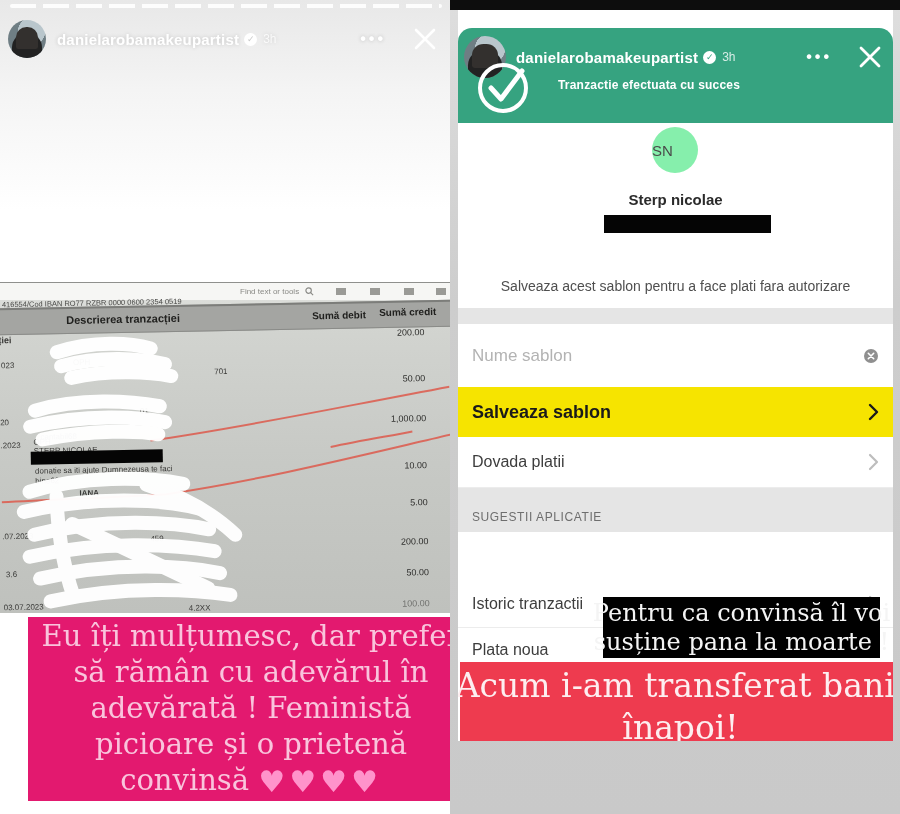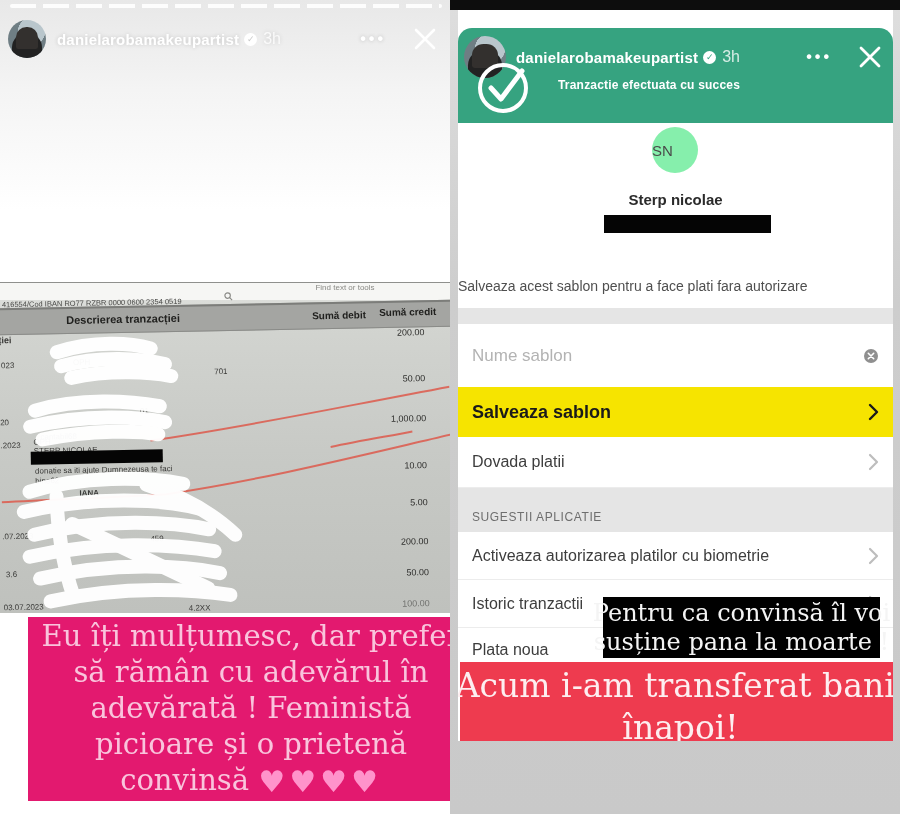--- a/index.html
+++ b/index.html
@@ -12,31 +12,31 @@
     background:linear-gradient(180deg,#e8e8e8 0px,#f4f4f4 90px,#ffffff 210px,#ffffff 100%);}
   .seg-bar{height:4px;border-radius:2px;}
   #left-segbar{left:10px;top:4px;width:432px;
     background:repeating-linear-gradient(90deg,rgba(255,255,255,.92) 0 26px,rgba(0,0,0,0) 26px 33px);}
   .story-header{display:flex;align-items:center;}
   .avatar{border-radius:50%;overflow:hidden;
     background:radial-gradient(circle at 62% 30%,#b9c6cc 0 38%,#6f7e84 39% 100%);}
   .avatar:before{content:"";display:block;width:60%;height:58%;margin:18% auto 0;
     border-radius:46% 46% 10% 10%;background:#33302e;box-shadow:0 10px 0 4px #222;}
   .uname{font-weight:bold;color:#fff;font-size:15px;letter-spacing:.2px;}
-  .time{color:rgba(255,255,255,.8);font-size:16px;}
+  .time{color:rgba(255,255,255,.8);font-size:12px;}
   .vbadge{display:inline-flex;align-items:center;justify-content:center;
     width:13px;height:13px;border-radius:50%;background:#fff;font-size:9px;line-height:1;}
   .dots{color:#fff;font-size:16px;font-weight:bold;letter-spacing:3px;}
 
   
   #statement{left:0;top:282px;width:450px;height:330px;
     background:linear-gradient(180deg,#e3e4e1 0,#d2d4d0 40px,#c7c9c5 180px,#bfc1bd 330px);
     border-top:1px solid #8f908d;overflow:hidden;}
   #pdf-toolbar{left:0;top:0;width:450px;height:17px;background:#f6f6f4;
-    color:#8a8a86;font-size:8px;display:flex;align-items:center;flex-direction:column;}
+    color:#8a8a86;font-size:8px;display:flex;align-items:center;}
   #stmt-inner{left:0;top:0;width:450px;height:330px;transform:rotate(-1.1deg);transform-origin:50% 40%;}
   #stmt-headbar{left:-4px;top:21px;width:460px;height:24px;background:#a4a5a2;
     border-top:2px solid #7c7d7a;border-bottom:1px solid #8a8b88;}
   .stmt-col{color:#21211f;font-weight:bold;}
   .frag{color:#3a3a38;font-size:8px;white-space:nowrap;}
   .amt{color:#2e2e2c;font-size:9px;width:60px;text-align:right;}
   .blackbar{background:#050505;}
 
   
   #pink-box{left:28px;top:617px;width:446px;height:184px;background:#e3196f;
@@ -213,21 +213,21 @@
         </svg>
       </span>
       <span class="abs succ-text" style="left:100px;top:50px;">Tranzactie efectuata cu succes</span>
     </div>
 
     <div class="abs" id="sn-circle" style="left:194px;top:117px;width:46px;height:46px;">
       <span>SN</span>
     </div>
     <div class="abs" style="left:0;top:181px;width:435px;text-align:center;font-weight:bold;font-size:15px;color:#2b2b2b;">Sterp nicolae</div>
     <div class="abs blackbar" style="left:146px;top:205px;width:167px;height:18px;"></div>
-    <div class="abs" style="left:0;top:268px;width:435px;font-size:14px;color:#4f4f4f;">Salveaza acest sablon pentru a face plati fara autorizare</div>
+    <div class="abs" style="left:0;top:268px;width:435px;text-align:center;font-size:14px;color:#4f4f4f;">Salveaza acest sablon pentru a face plati fara autorizare</div>
 
     <div class="abs band" style="top:298px;height:16px;"></div>
 
     <div class="abs row" style="top:314px;height:63px;border-bottom:none;">
       <span style="font-size:17px;color:#b3b3b3;">Nume sablon</span>
       <span class="chev">
         <svg width="16" height="16" viewBox="0 0 16 16">
           <circle cx="8" cy="8" r="7" fill="#8f8f8f"></circle>
           <path d="M5.3 5.3 L10.7 10.7 M10.7 5.3 L5.3 10.7" stroke="#fff" stroke-width="1.6" stroke-linecap="round"></path>
         </svg>
@@ -249,28 +249,20 @@
         <svg width="11" height="18" viewBox="0 0 11 18">
             <path d="M2 2 L9 9 L2 16" fill="none" stroke="#1a1a1a" stroke-width="2.4" stroke-linecap="round" stroke-linejoin="round"></path>
           </svg>
       </span>
     </div>
 
     <div class="abs band" style="top:478px;height:44px;display:flex;align-items:flex-end;padding:0 14px 8px;box-sizing:border-box;">
       <span class="section-label">SUGESTII APLICATIE</span>
     </div>
 
-    <div class="abs row" style="top:522px;height:48px;">
-      <span class="row-label">Activeaza autorizarea platilor cu biometrie</span>
-      <span class="chev">
-        <svg width="11" height="18" viewBox="0 0 11 18">
-            <path d="M2 2 L9 9 L2 16" fill="none" stroke="#bdbdbd" stroke-width="2.2" stroke-linecap="round" stroke-linejoin="round"></path>
-          </svg>
-      </span>
-    </div>
 
     <div class="abs row" style="top:570px;height:48px;justify-content:flex-end;">
       <span class="row-label">Istoric tranzactii</span>
       <span class="chev">
         <svg width="11" height="18" viewBox="0 0 11 18">
             <path d="M2 2 L9 9 L2 16" fill="none" stroke="#bdbdbd" stroke-width="2.2" stroke-linecap="round" stroke-linejoin="round"></path>
           </svg>
       </span>
     </div>
 

